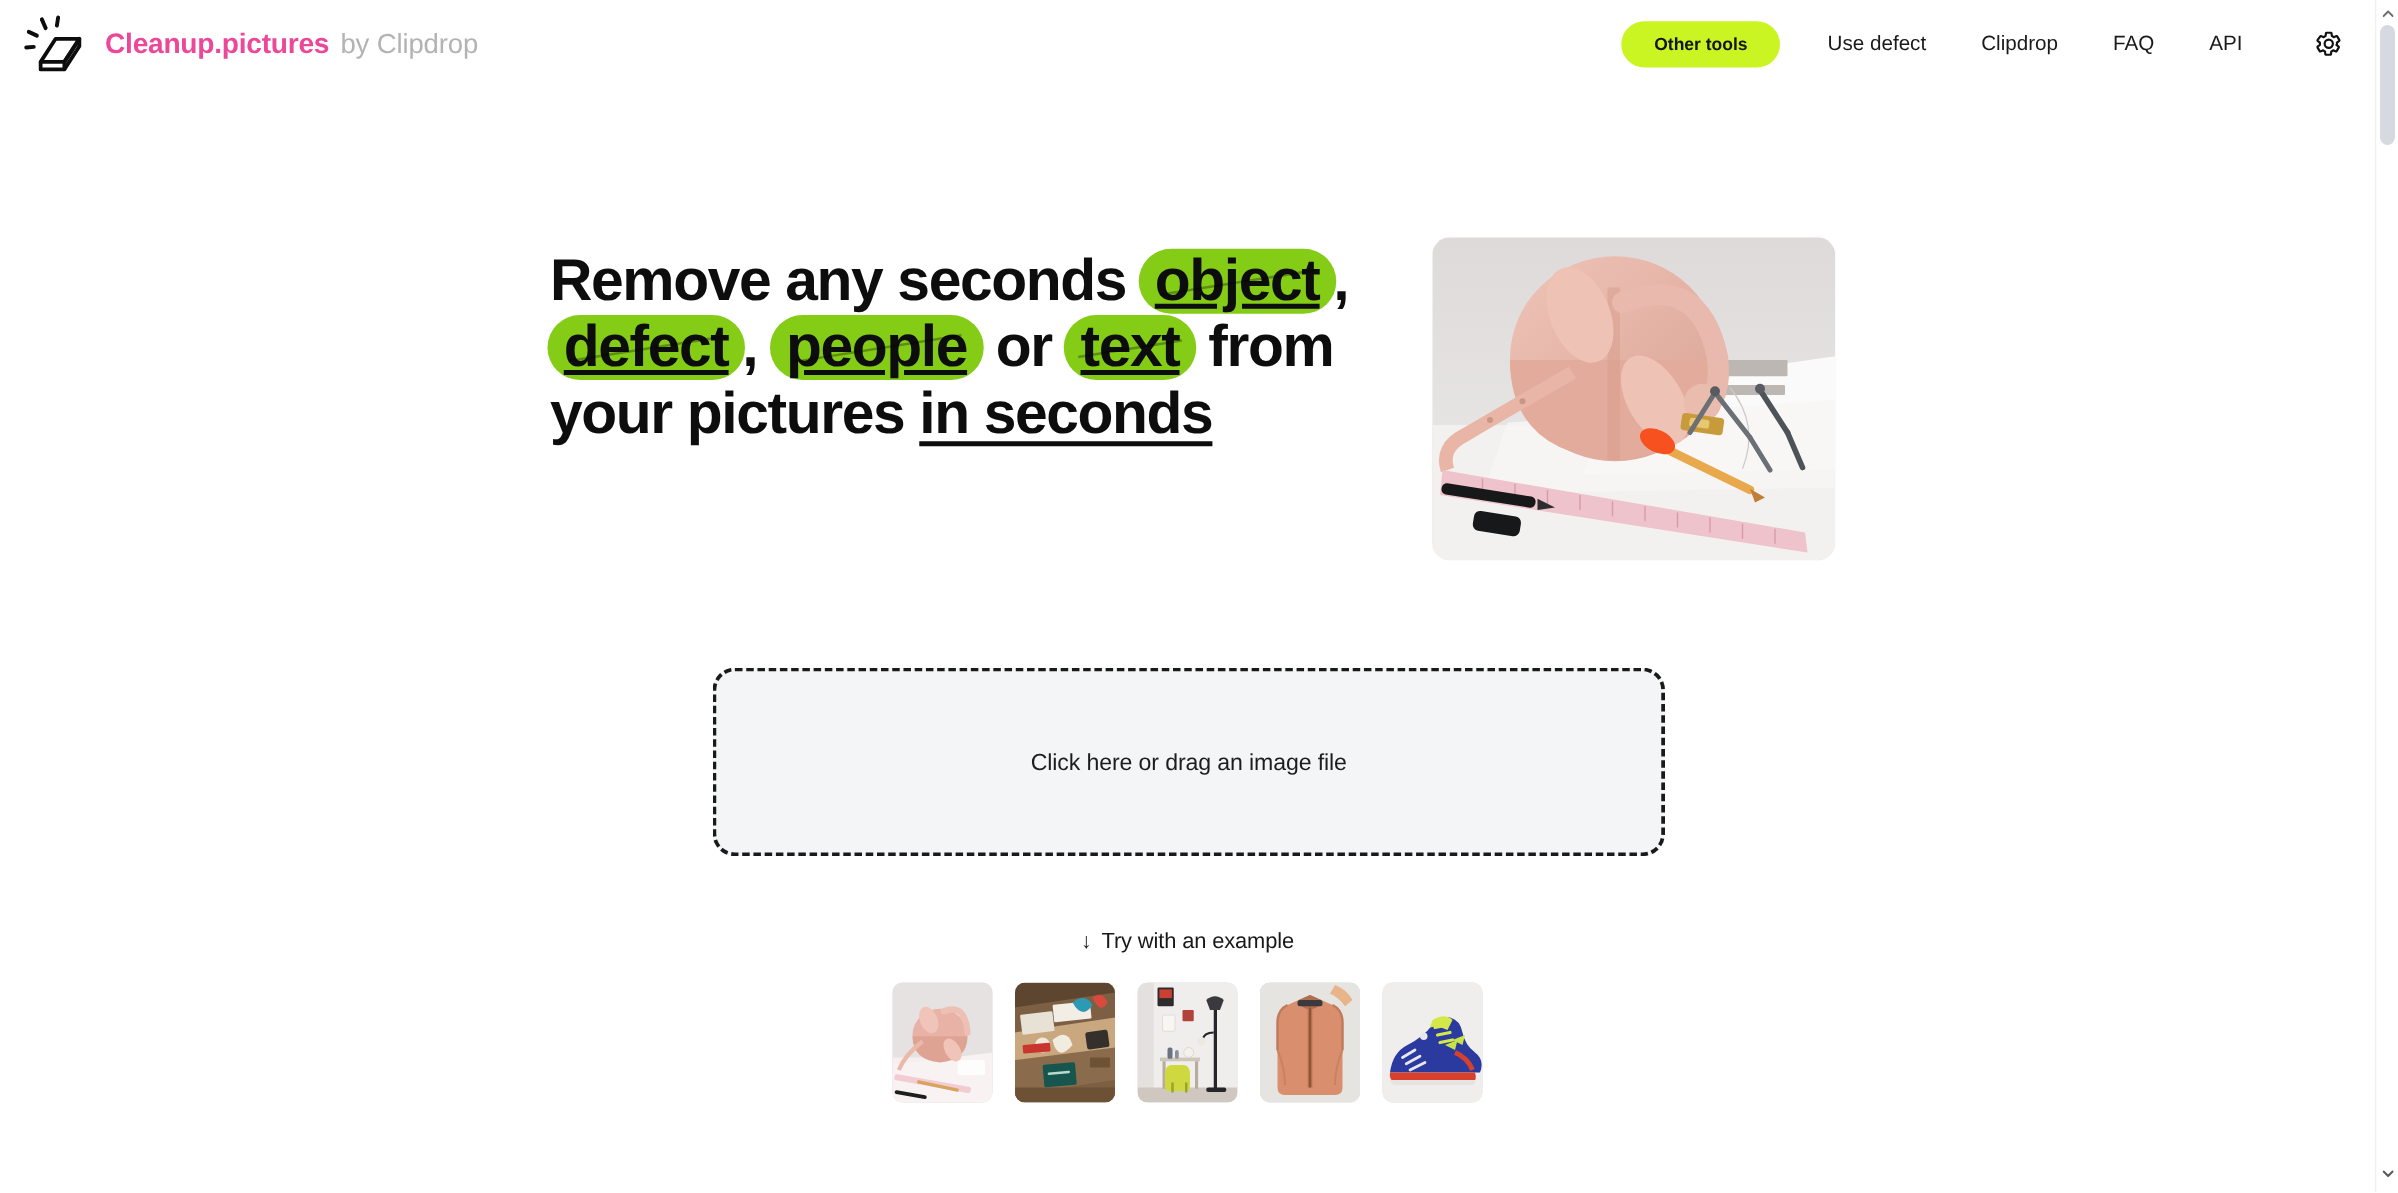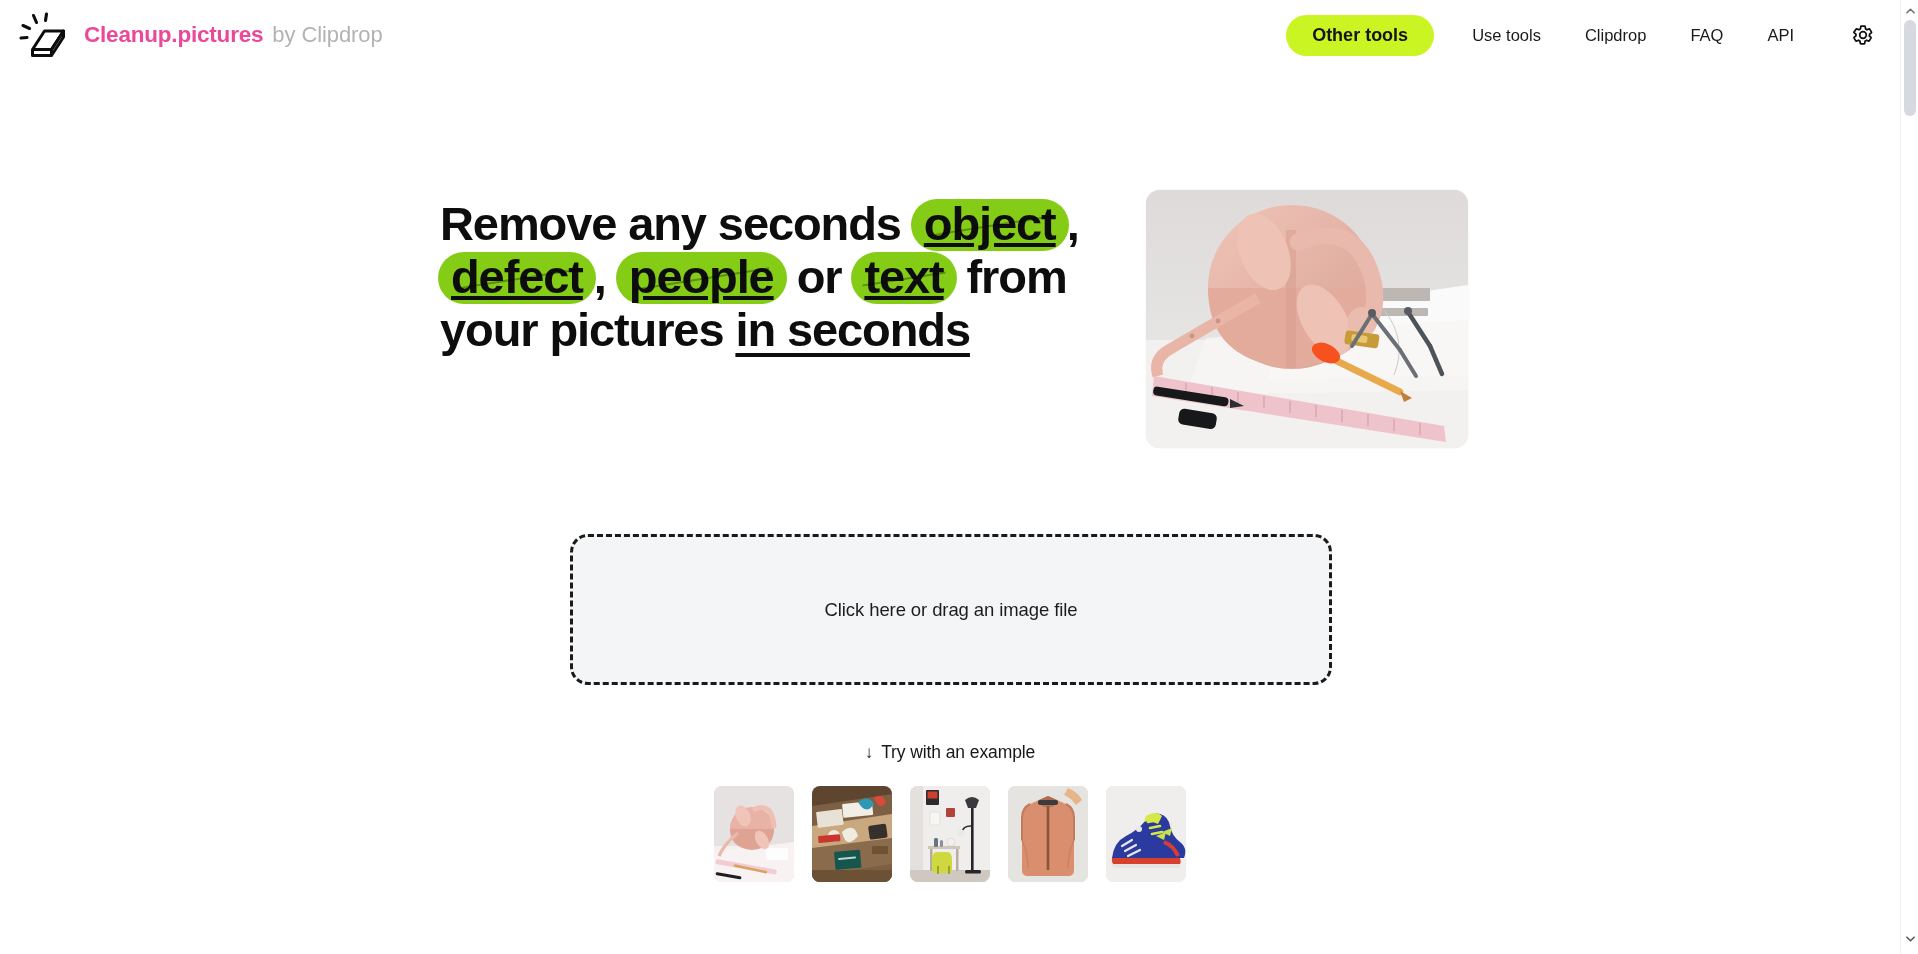--- a/index.html
+++ b/index.html
@@ -79,21 +79,21 @@
   .nav {
     margin-left: auto;
     display: flex;
     align-items: center;
     padding-right: 22px;
   }
 
   .nav-pill {
     background: #caf522;
     color: #141414;
-    font-size: 18px;
+    font-size: 14px;
     font-weight: 600;
     border: none;
     border-radius: 999px;
     padding: 11px 26px 12px;
     cursor: pointer;
     line-height: 1;
     white-space: nowrap;
     font-family: "Liberation Sans", sans-serif;
   }
 
@@ -306,21 +306,21 @@
           </g>
         </svg>
         <span class="brand-text">
           <span class="brand-name">Cleanup.pictures</span>
           <span class="brand-by">by Clipdrop</span>
         </span>
       </div>
 
       <nav class="nav">
         <button class="nav-pill">Other tools</button>
-        <a class="nav-link first-link" href="#">Use tools</a>
+        <a class="nav-link first-link" href="#">Use defect</a>
         <a class="nav-link" href="#">Clipdrop</a>
         <a class="nav-link" href="#">FAQ</a>
         <a class="nav-link" href="#">API</a>
         <button class="gear-btn">
           <svg width="22" height="22" viewBox="0 0 24 24" aria-hidden="true">
             <path d="M19.14 12.94a7.4 7.4 0 0 0 .06-.94 7.4 7.4 0 0 0-.06-.94l2.03-1.58a.5.5 0 0 0 .12-.62l-1.92-3.32a.5.5 0 0 0-.6-.22l-2.39.96a7.2 7.2 0 0 0-1.62-.94l-.36-2.54a.5.5 0 0 0-.5-.42h-3.84a.5.5 0 0 0-.5.42l-.36 2.54c-.58.24-1.12.55-1.62.94l-2.39-.96a.5.5 0 0 0-.6.22L2.17 8.86a.5.5 0 0 0 .12.62l2.03 1.58c-.04.31-.06.63-.06.94 0 .31.02.63.06.94L2.29 14.52a.5.5 0 0 0-.12.62l1.92 3.32c.13.22.39.3.6.22l2.39-.96c.5.39 1.04.7 1.62.94l.36 2.54c.04.24.25.42.5.42h3.84c.25 0 .46-.18.5-.42l.36-2.54c.58-.24 1.12-.55 1.62-.94l2.39.96c.21.08.47 0 .6-.22l1.92-3.32a.5.5 0 0 0-.12-.62l-2.03-1.58zM12 15.6A3.6 3.6 0 1 1 12 8.4a3.6 3.6 0 0 1 0 7.2z" fill="none" stroke="#111111" stroke-width="1.9" stroke-linejoin="round"></path>
           </svg>
         </button>
       </nav>
     </header>

